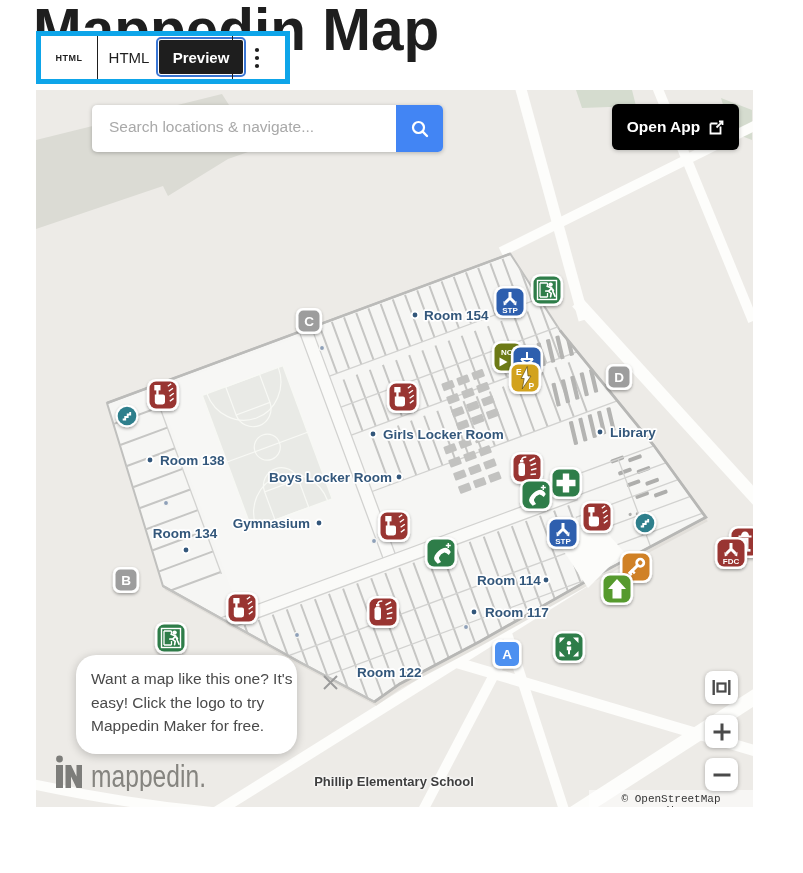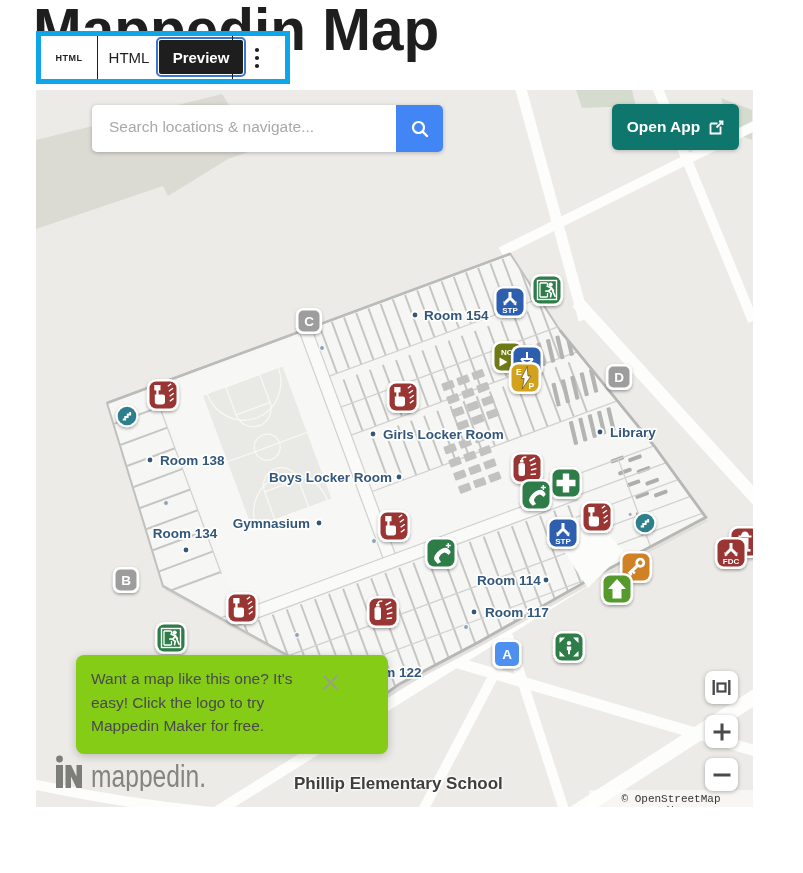--- a/index.html
+++ b/index.html
@@ -491,47 +491,47 @@
     <div class="abs" style="left:17px;top:13px;font-size:15.5px;color:#a9a9a9;">Search locations &amp; navigate...</div>
 
     <div class="abs" style="right:0;top:0;width:47px;height:47px;background:#4285f4;border-radius:0 5px 5px 0;display:flex;align-items:center;justify-content:center;">
       <svg width="20" height="20" viewBox="0 0 20 20">
           <circle cx="8.5" cy="8.5" r="5.5" fill="none" stroke="#fff" stroke-width="2.2"></circle>
           <path d="M12.7 12.7 L17 17" stroke="#fff" stroke-width="2.4" stroke-linecap="round"></path>
         </svg>
     </div>
   </div>
 
-  <div class="abs" style="left:576px;top:14px;width:127px;height:46px;background:#0f766e;border-radius:6px;box-shadow:0 1px 4px rgba(0,0,0,.25);z-index:10;display:flex;align-items:center;justify-content:center;gap:9px;">
+  <div class="abs" style="left:576px;top:14px;width:127px;height:46px;background:#000000;border-radius:6px;box-shadow:0 1px 4px rgba(0,0,0,.25);z-index:10;display:flex;align-items:center;justify-content:center;gap:9px;">
     <span style="font-size:15.5px;font-weight:bold;color:#fff;">Open App</span>
     <svg width="15" height="15" viewBox="0 0 15 15">
         <path d="M1.5 3.5 h7 M1.5 3.5 v10 h10 v-7" fill="none" stroke="#fff" stroke-width="1.8"></path>
         <path d="M10 1.5 h3.5 v3.5" fill="none" stroke="#fff" stroke-width="1.8"></path>
         <path d="M13.2 1.8 L7.5 7.5" stroke="#fff" stroke-width="1.8"></path>
       </svg>
   </div>
 
-  <div class="abs" style="left:40px;top:565px;width:312px;height:99px;background:#84cc16;border-radius:8px;box-shadow:0 2px 10px rgba(0,0,0,.22);z-index:11;">
+  <div class="abs" style="left:40px;top:565px;width:221px;height:99px;background:#ffffff;border-radius:20px;box-shadow:0 2px 10px rgba(0,0,0,.22);z-index:11;">
     <div class="abs" style="left:15px;top:12px;width:210px;font-size:15.5px;line-height:23.5px;color:#4a4a4a;">Want a map like this one? It's easy! Click the logo to try Mappedin Maker for free.</div>
 
     <svg class="abs" style="left:246px;top:19px;" width="17" height="17" viewBox="0 0 17 17">
         <path d="M2 2 L15 15 M15 2 L2 15" stroke="#9b9b9b" stroke-width="2"></path>
       </svg>
   </div>
 
   <div class="abs" style="left:18px;top:653px;z-index:10;">
     <svg width="190" height="48" viewBox="0 0 190 48">
       <circle cx="5.5" cy="16" r="3.4" fill="#7d7d7a"></circle>
       <rect x="2" y="22" width="7" height="23" fill="#7d7d7a"></rect>
       <path d="M11.5 45 V22 h5.5 L22.5 33.5 V22 H28 v23 h-5.5 L17 33.5 V45 z" fill="#7d7d7a"></path>
       <text x="37" y="44" font-size="31" fill="#85847f" font-family="Liberation Sans" textLength="115" lengthAdjust="spacingAndGlyphs">mappedin.</text>
     </svg>
   </div>
 
-  <div class="abs" style="left:258px;top:684px;width:200px;text-align:center;font-size:17px;font-weight:bold;color:#3e3e3e;z-index:9;white-space:nowrap;text-shadow:0 0 3px #fff,0 0 3px #fff,0 0 4px #fff;">Phillip Elementary School</div>
+  <div class="abs" style="left:258px;top:684px;width:200px;text-align:center;font-size:13px;font-weight:bold;color:#3e3e3e;z-index:9;white-space:nowrap;text-shadow:0 0 3px #fff,0 0 3px #fff,0 0 4px #fff;">Phillip Elementary School</div>
 
   <div class="abs" style="left:669px;top:581px;width:33px;height:33px;background:#fff;border-radius:8px;box-shadow:0 1px 4px rgba(0,0,0,.3);z-index:10;display:flex;align-items:center;justify-content:center;">
     <svg width="19" height="17" viewBox="0 0 19 17">
         <rect x="0.5" y="1" width="2.4" height="15" fill="#4a4a4a"></rect>
         <rect x="16.1" y="1" width="2.4" height="15" fill="#4a4a4a"></rect>
         <rect x="5.5" y="4.5" width="8" height="8" fill="none" stroke="#4a4a4a" stroke-width="2.2"></rect>
       </svg>
   </div>
   <div class="abs" style="left:669px;top:625px;width:33px;height:33px;background:#fff;border-radius:8px;box-shadow:0 1px 4px rgba(0,0,0,.3);z-index:10;display:flex;align-items:center;justify-content:center;">
     <svg width="20" height="20" viewBox="0 0 20 20">

